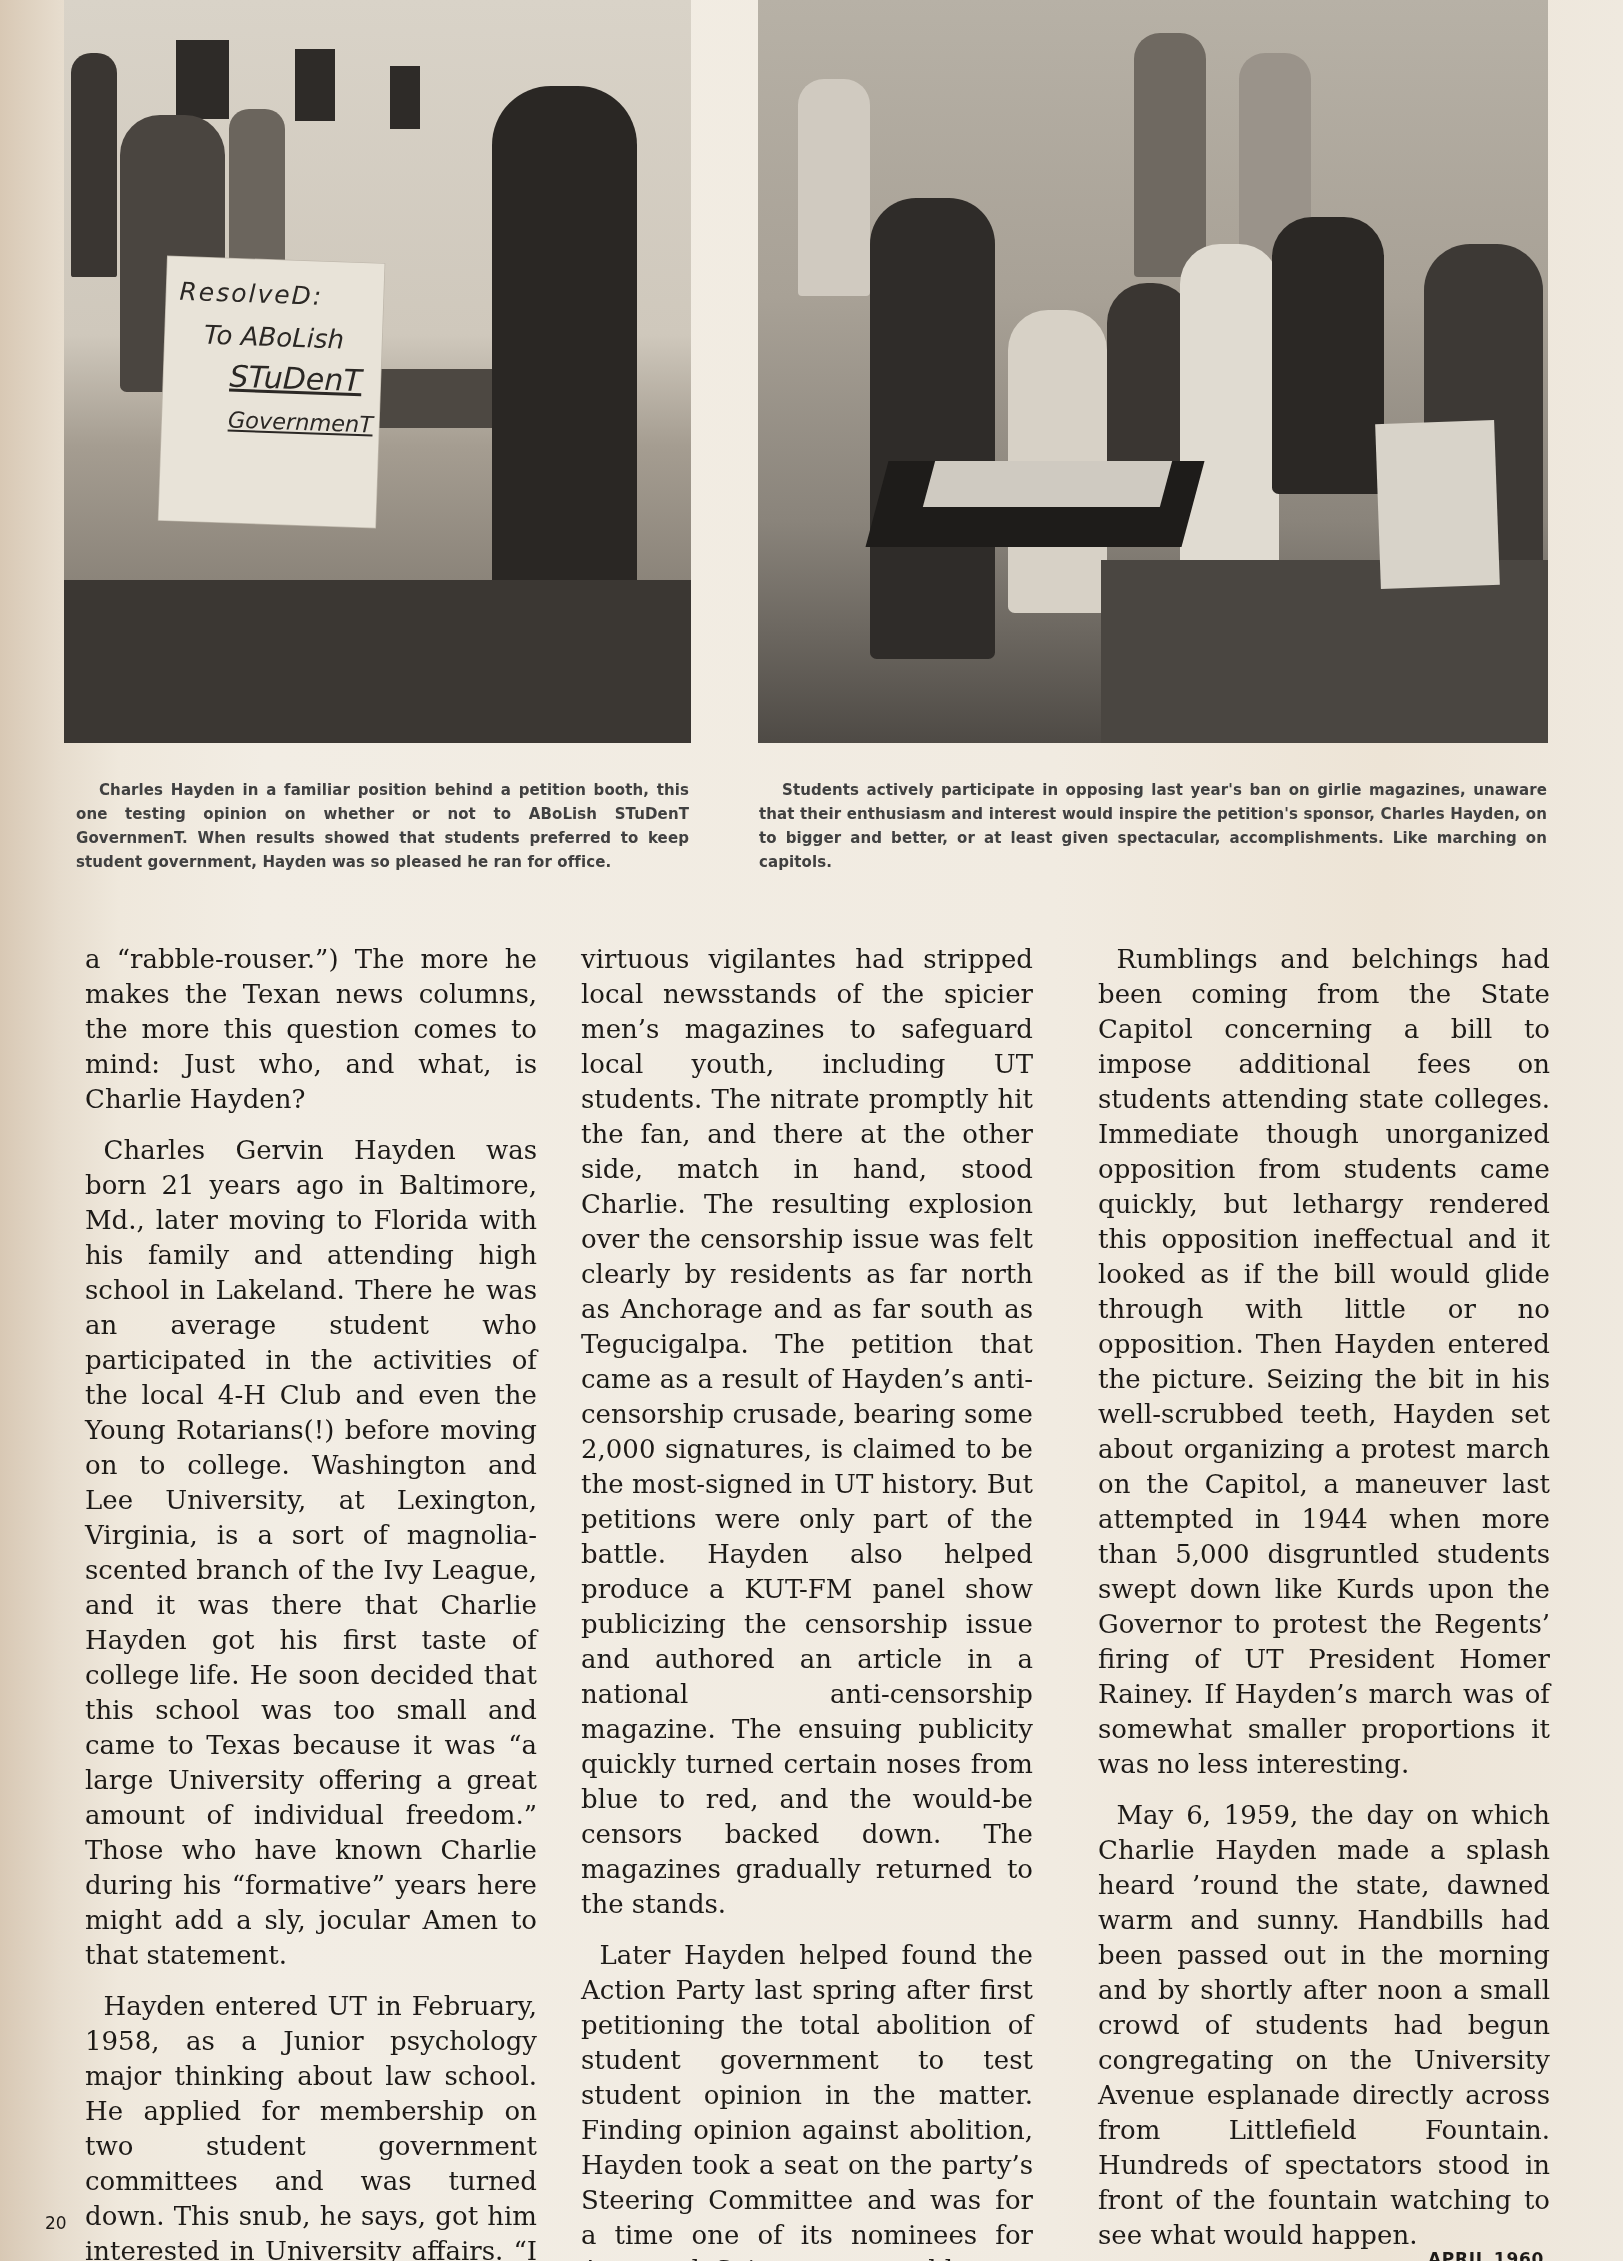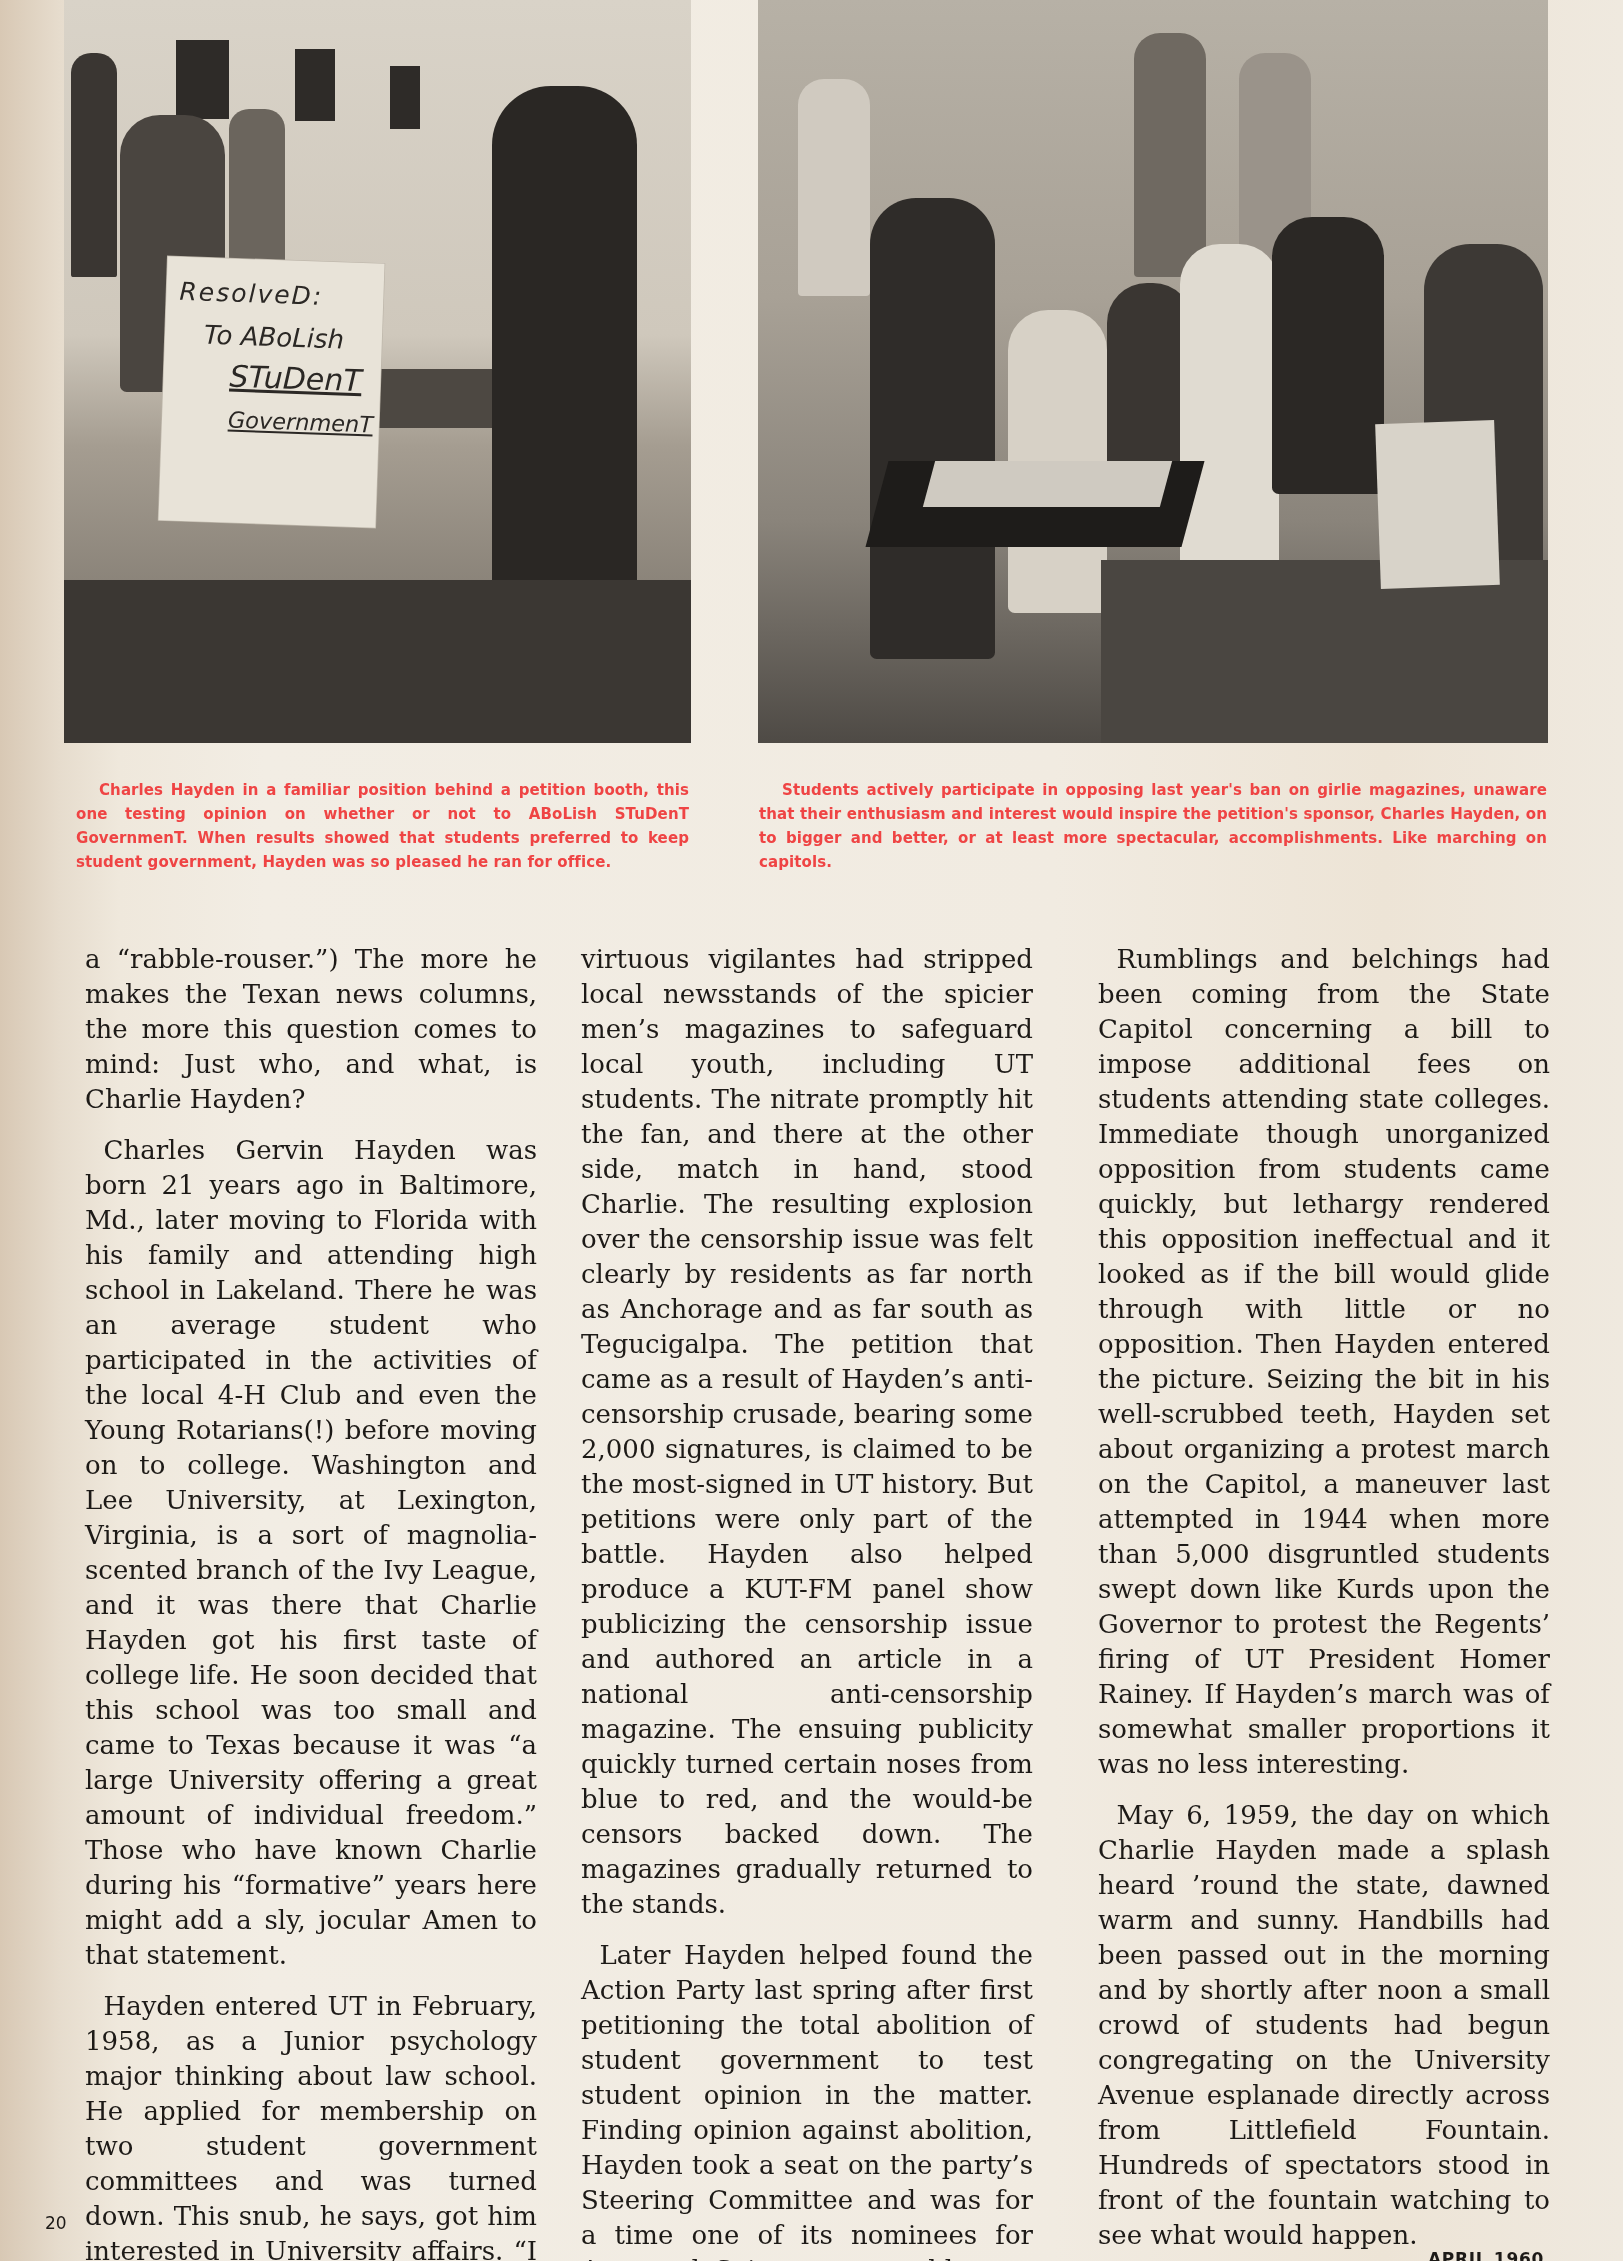--- a/index.html
+++ b/index.html
@@ -33,21 +33,21 @@
   .sign .l2 { font-size: 26px; margin-left: 26px; margin-top: 13px; font-style: italic; }
   .sign .l3 { font-size: 30px; margin-left: 53px; margin-top: 8px; font-style: italic; text-decoration: underline; }
   .sign .l4 { font-size: 22.4px; margin-left: 53px; margin-top: 13px; font-style: italic; text-decoration: underline; }
   .placard {
     position: absolute; left: 620px; top: 422px; width: 119px; height: 165px;
     background: #d8d3c9; transform: rotate(-2deg);
   }
   .caption {
     position: absolute; top: 778px;
     font-family: "DejaVu Sans", sans-serif; font-weight: bold;
-    font-size: 15px; line-height: 24px; color: #ef4444;
+    font-size: 15px; line-height: 24px; color: #404040;
     text-align: justify; text-align-last: left;
     letter-spacing: 0.1px;
   }
   .caption-left { left: 76px; width: 613px; text-indent: 23px; }
   .caption-right { left: 759px; width: 788px; text-indent: 23px; }
   .col {
     position: absolute; top: 926px; width: 484px;
     font-size: 26px; line-height: 35px;
     text-align: justify; hyphens: manual;
   }
@@ -94,21 +94,21 @@
   <div class="ph-shape" style="left:422px;top:244px;width:99px;height:369px;background:#e0dbd1;border-radius:40px 40px 6.6px 6.6px;"></div>
   <div class="ph-shape" style="left:514px;top:217px;width:112px;height:277px;background:#2b2825;border-radius:40px 40px 6.6px 6.6px;"></div>
   <div class="ph-shape" style="left:666px;top:244px;width:119px;height:369px;background:#3d3935;border-radius:46px 46px 6.6px 6.6px;"></div>
   <div class="ph-shape" style="left:119px;top:461px;width:316px;height:86px;background:#1e1c1a;transform:skewX(-15deg);"></div>
   <div class="ph-shape" style="left:171px;top:461px;width:237px;height:46px;background:#cfcac1;transform:skewX(-15deg);"></div>
   <div class="ph-shape" style="left:343px;top:560px;width:447px;height:183px;background:#4a4641;"></div>
   <div class="placard"></div>
 </div>
 
 <div class="caption caption-left">Charles Hayden in a familiar position behind a petition booth, this one testing opinion on whether or not to ABoLish STuDenT GovernmenT. When results showed that students preferred to keep student government, Hayden was so pleased he ran for office.</div>
-<div class="caption caption-right">Students actively participate in opposing last year's ban on girlie magazines, unaware that their enthusiasm and interest would inspire the petition's sponsor, Charles Hayden, on to bigger and better, or at least more spectacular, accomplishments. Like marching on capitols.</div>
+<div class="caption caption-right">Students actively participate in opposing last year's ban on girlie magazines, unaware that their enthusiasm and interest would inspire the petition's sponsor, Charles Hayden, on to bigger and better, or at least given spectacular, accomplishments. Like marching on capitols.</div>
 
 <div class="col col-1">
   <p class="cont">a “rabble-rouser.”) The more he makes the Texan news columns, the more this question comes to mind: Just who, and what, is Charlie Hayden?</p>
   <p>Charles Gervin Hayden was born 21 years ago in Baltimore, Md., later moving to Florida with his family and attending high school in Lakeland. There he was an average student who participated in the activities of the local 4-H Club and even the Young Rotarians(!) before moving on to college. Washington and Lee University, at Lexington, Virginia, is a sort of magnolia-scented branch of the Ivy League, and it was there that Charlie Hayden got his first taste of college life. He soon decided that this school was too small and came to Texas because it was “a large University offering a great amount of individual freedom.” Those who have known Charlie during his “formative” years here might add a sly, jocular Amen to that statement.</p>
   <p>Hayden entered UT in February, 1958, as a Junior psychology major thinking about law school. He applied for membership on two student government committees and was turned down. This snub, he says, got him interested in University affairs. “I wasn’t given any grounds for refusal, just told to try again some other time.” (Apparently it became a matter of “If you can’t join ’em, lick ’em.”)</p>
 
 </div>
 <div class="col col-2">
   <p class="cont">virtuous vigilantes had stripped local newsstands of the spicier men’s magazines to safeguard local youth, including UT students. The nitrate promptly hit the fan, and there at the other side, match in hand, stood Charlie. The resulting explosion over the censorship issue was felt clearly by residents as far north as Anchorage and as far south as Tegucigalpa. The petition that came as a result of Hayden’s anti-censorship crusade, bearing some 2,000 signatures, is claimed to be the most-signed in UT history. But petitions were only part of the battle. Hayden also helped produce a KUT-FM panel show publicizing the censorship issue and authored an article in a national anti-censorship magazine. The ensuing publicity quickly turned certain noses from blue to red, and the would-be censors backed down. The magazines gradually returned to the stands.</p>
   <p>Later Hayden helped found the Action Party last spring after first petitioning the total abolition of student government to test student opinion in the matter. Finding opinion against abolition, Hayden took a seat on the party’s Steering Committee and was for a time one of its nominees for Arts and Sciences assemblyman. However, his vehement insistence that Action Party condemn any group opposed to the student interests—whether state officials or University administrators—resulted in his expulsion from the party and he then ran for the assemblyman post as an independent. His defeat came as expected, but the cam-</p>

